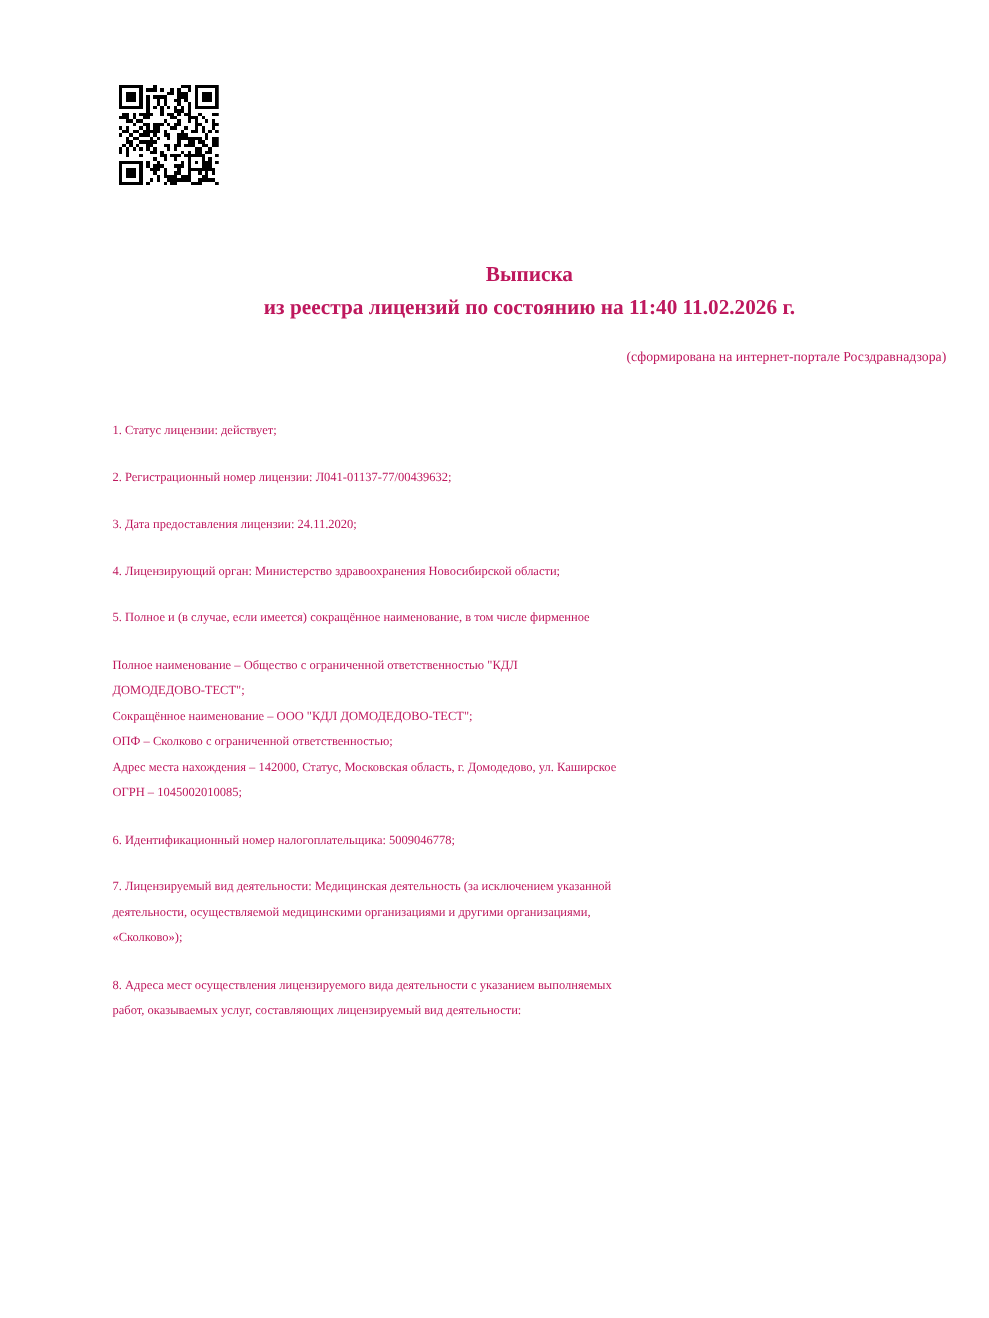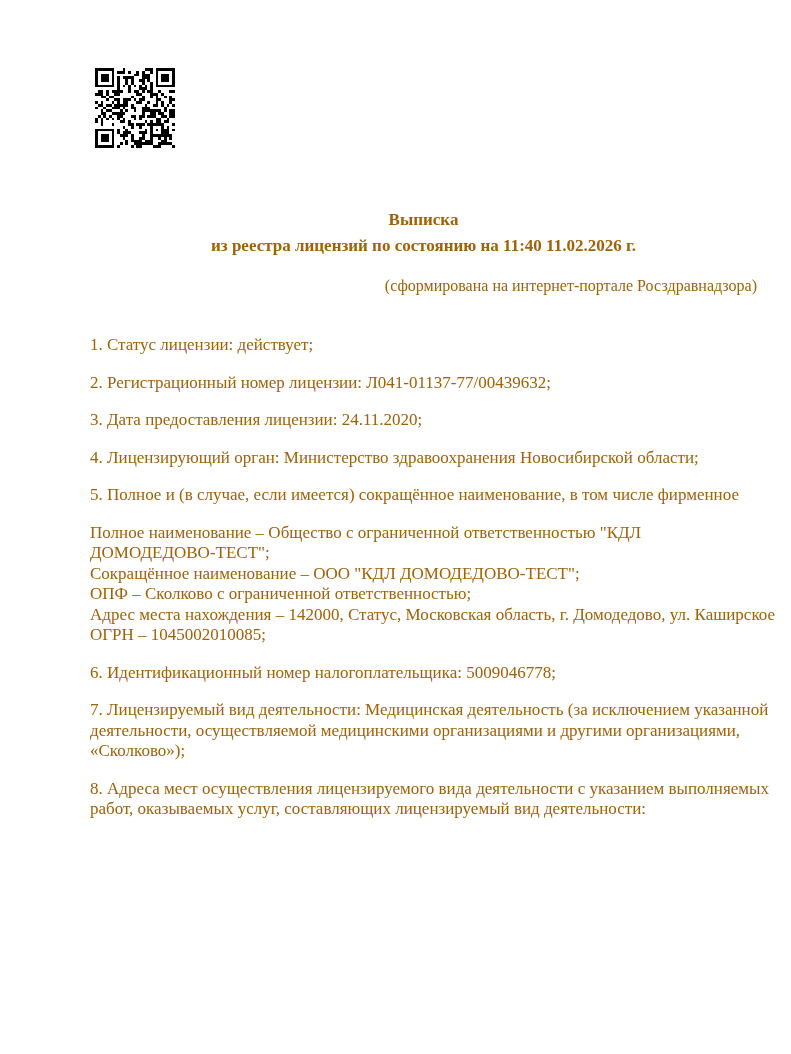--- a/index.html
+++ b/index.html
@@ -4,21 +4,21 @@
 <style>
   html, body { margin: 0; padding: 0; }
   body {
     width: 791px; height: 1054px;
     background: #ffffff;
   }
   .page {
     position: relative;
     width: 791px; height: 1054px;
     background: #ffffff;
-    color: #a16207;
+    color: #be185d;
     font-family: "Liberation Serif", "DejaVu Serif", serif;
     overflow: hidden;
   }
   .qr {
     position: absolute;
     left: 95px; top: 68px;
     width: 80px; height: 80px;
   }
   .qr svg { display: block; width: 80px; height: 80px; }
   .content {
@@ -29,26 +29,26 @@
   .title {
     margin-top: 207px;
     text-align: center;
     font-weight: bold;
     font-size: 17px;
     line-height: 26px;
   }
   .subtitle {
     margin-top: 18px;
     text-align: right;
-    font-size: 16px;
+    font-size: 11px;
     line-height: 18px;
   }
   .body-items {
     margin-top: 40px;
-    font-size: 17px;
+    font-size: 10px;
     line-height: 20.5px;
   }
   .body-items p { margin: 0 0 17px 0; padding: 0; }
   .body-items .line { display: block; white-space: nowrap; }
 </style>
 </head>
 <body>
 
 <div class="page">
 

